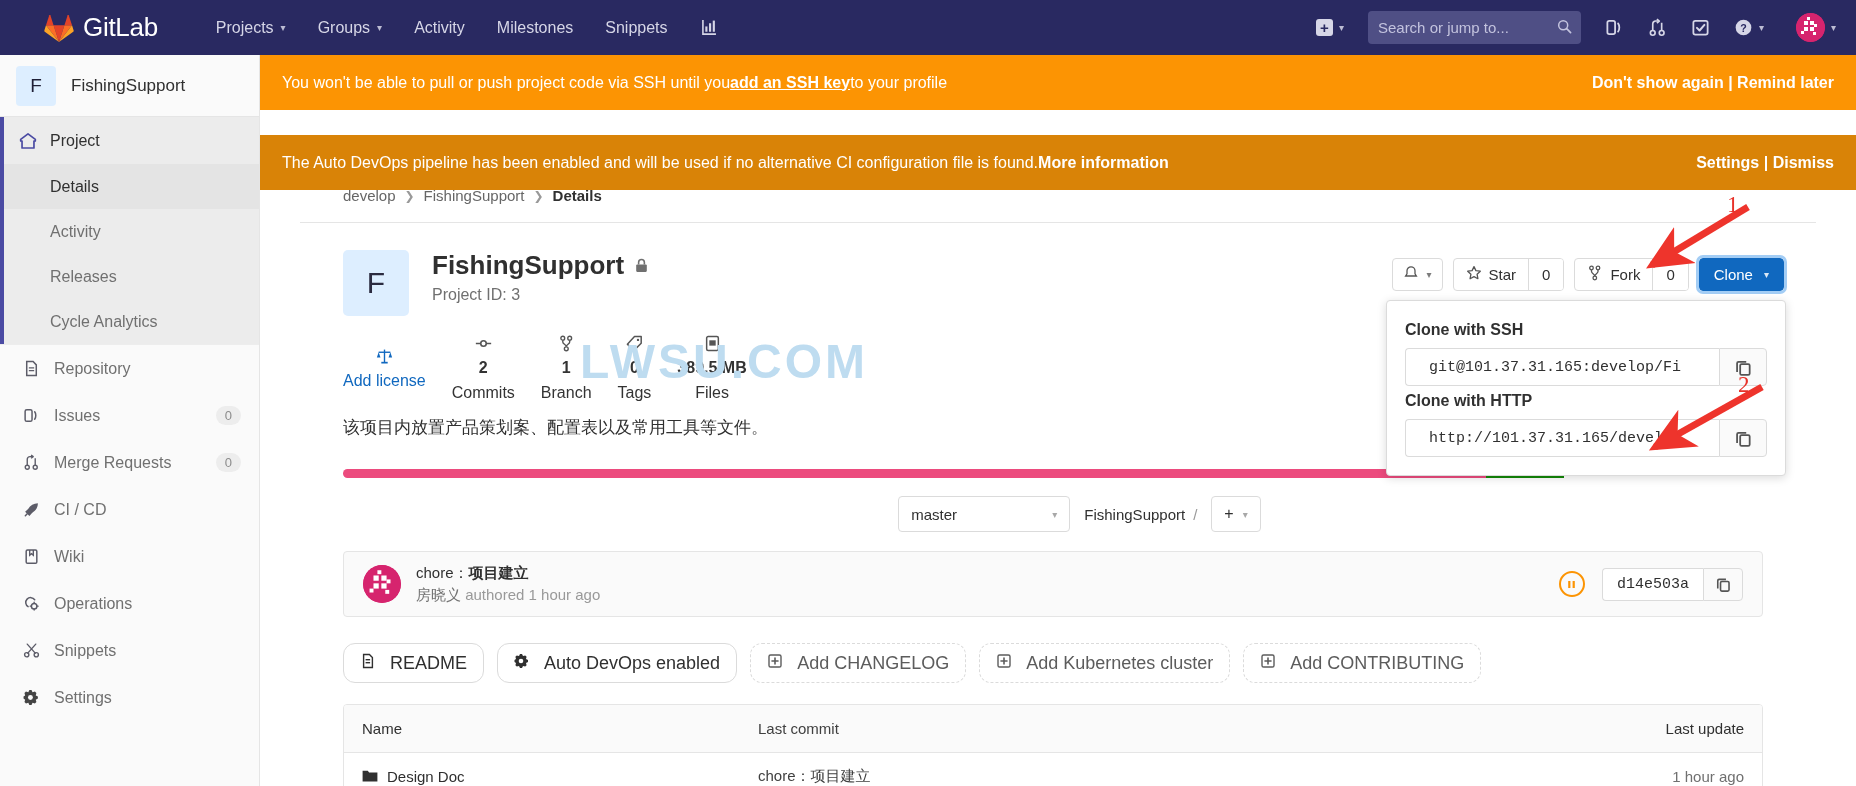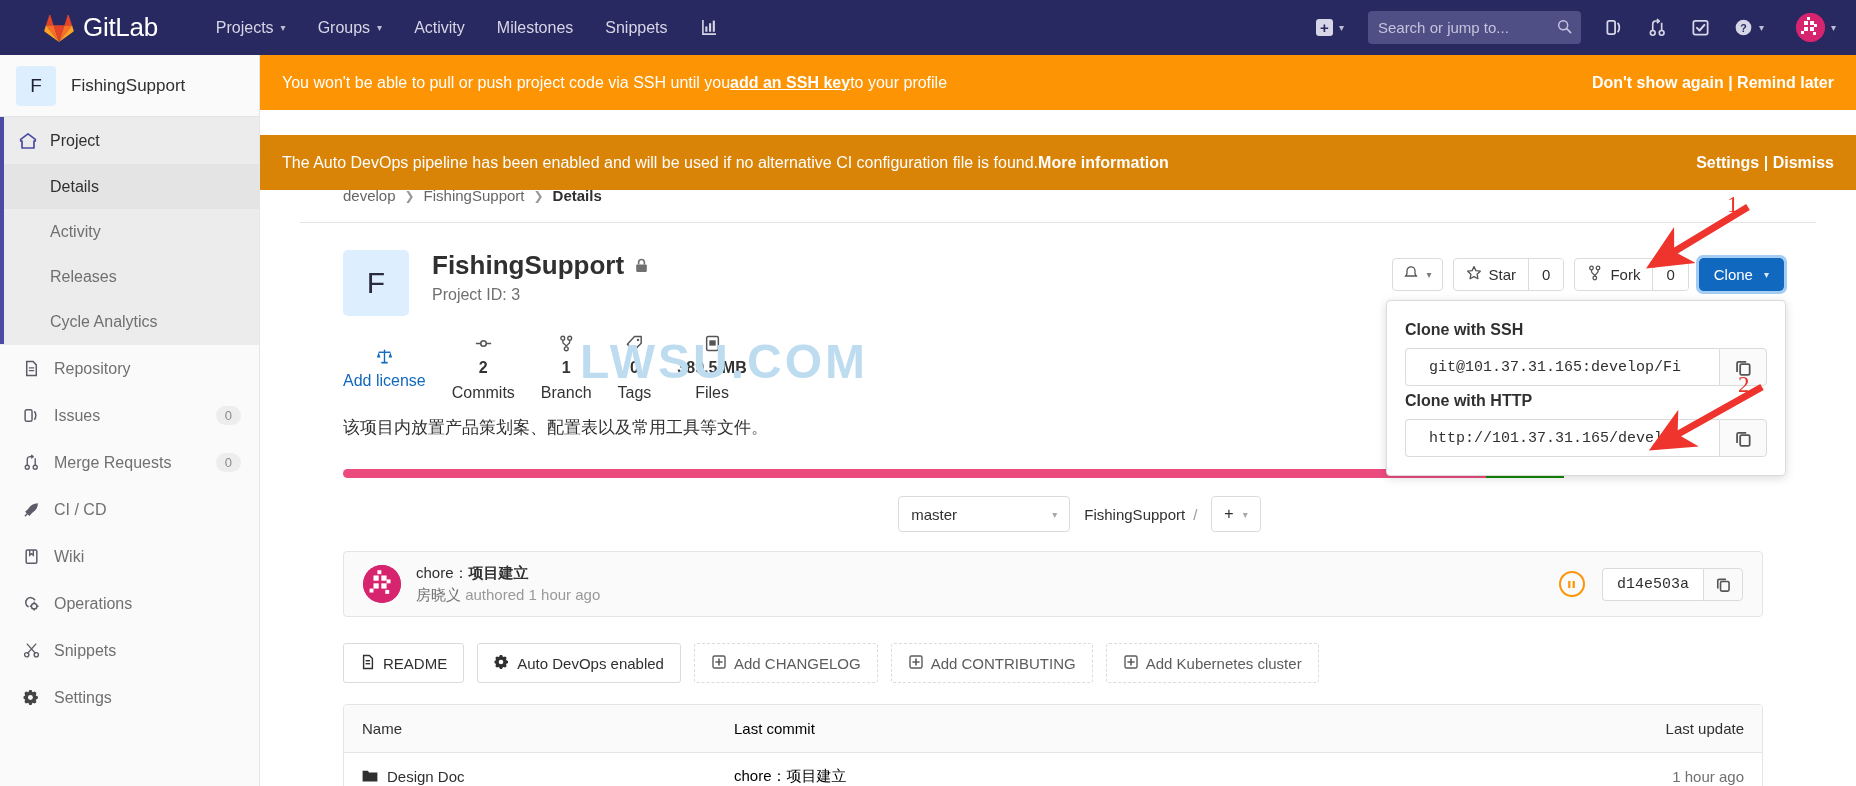--- a/index.html
+++ b/index.html
@@ -260,38 +260,38 @@
   }
   .sha-copy {
     width: 40px; border: 1px solid #dbdbdb; border-radius: 0 4px 4px 0;
     background: #fafafa; display: flex; align-items: center; justify-content: center;
     cursor: pointer; color: #555;
   }
 
   
   .quick-row { display: flex; gap: 13px; padding: 26px 0 0 43px; }
   .quick-btn {
-    height: 40px; border: 1px solid #dbdbdb; border-radius: 3px; background: #fff;
-    display: flex; align-items: center; gap: 7px; padding: 0 16px;
-    font-size: 15px; color: #303030; cursor: pointer; white-space: nowrap;
+    height: 40px; border: 1px solid #dbdbdb; border-radius: 12px; background: #fff;
+    display: flex; align-items: center; gap: 14px; padding: 0 16px;
+    font-size: 18px; color: #303030; cursor: pointer; white-space: nowrap;
   }
   .quick-btn.dashed { border-style: dashed; color: #5c5c5c; background: #fff; }
 
   
   .file-table {
     margin: 21px 0 0 43px; width: 1420px;
     border: 1px solid #e5e5e5; border-radius: 4px; overflow: hidden;
   }
   .ft-head {
     display: flex; background: #fafafa; height: 48px; align-items: center;
     font-size: 15px; color: #303030; border-bottom: 1px solid #e5e5e5;
   }
   .ft-row { display: flex; height: 46px; align-items: center; font-size: 15px; }
   .c-name { width: 390px; padding-left: 18px; display: flex; align-items: center; gap: 9px; }
-  .c-commit { flex: 1; color: #000000; }
+  .c-commit { flex: 1; color: #404040; margin-left: 24px; }
   .c-update { width: 160px; text-align: right; padding-right: 18px; color: #707070; }
   .ft-head .c-update { color: #303030; }
   .folder-ico { color: #303030; display: flex; }
 
   
   .watermark {
     position: absolute; left: 580px; top: 334px;
     font-size: 48px; font-weight: bold; color: #bedcf0;
     letter-spacing: 3px; z-index: 5; pointer-events: none;
     font-family: "Liberation Sans", sans-serif;
@@ -718,30 +718,30 @@
         </span>
         <span>Add CHANGELOG</span>
       </div>
       <div class="quick-btn dashed">
         <span>
           <svg width="16" height="16" viewBox="0 0 16 16">
               <rect x="2" y="2" width="12" height="12" rx="1.6" fill="none" stroke="#5c5c5c" stroke-width="1.4"></rect>
               <path d="M8 5v6M5 8h6" stroke="#5c5c5c" stroke-width="1.6" stroke-linecap="round"></path>
             </svg>
         </span>
-        <span>Add CONTRIBUTING</span>
+        <span>Add Kubernetes cluster</span>
       </div>
       <div class="quick-btn dashed">
         <span>
           <svg width="16" height="16" viewBox="0 0 16 16">
               <rect x="2" y="2" width="12" height="12" rx="1.6" fill="none" stroke="#5c5c5c" stroke-width="1.4"></rect>
               <path d="M8 5v6M5 8h6" stroke="#5c5c5c" stroke-width="1.6" stroke-linecap="round"></path>
             </svg>
         </span>
-        <span>Add Kubernetes cluster</span>
+        <span>Add CONTRIBUTING</span>
       </div>
     </div>
 
     <div class="file-table">
       <div class="ft-head">
         <div class="c-name">Name</div>
         <div class="c-commit">Last commit</div>
         <div class="c-update">Last update</div>
       </div>
       <div class="ft-row">

